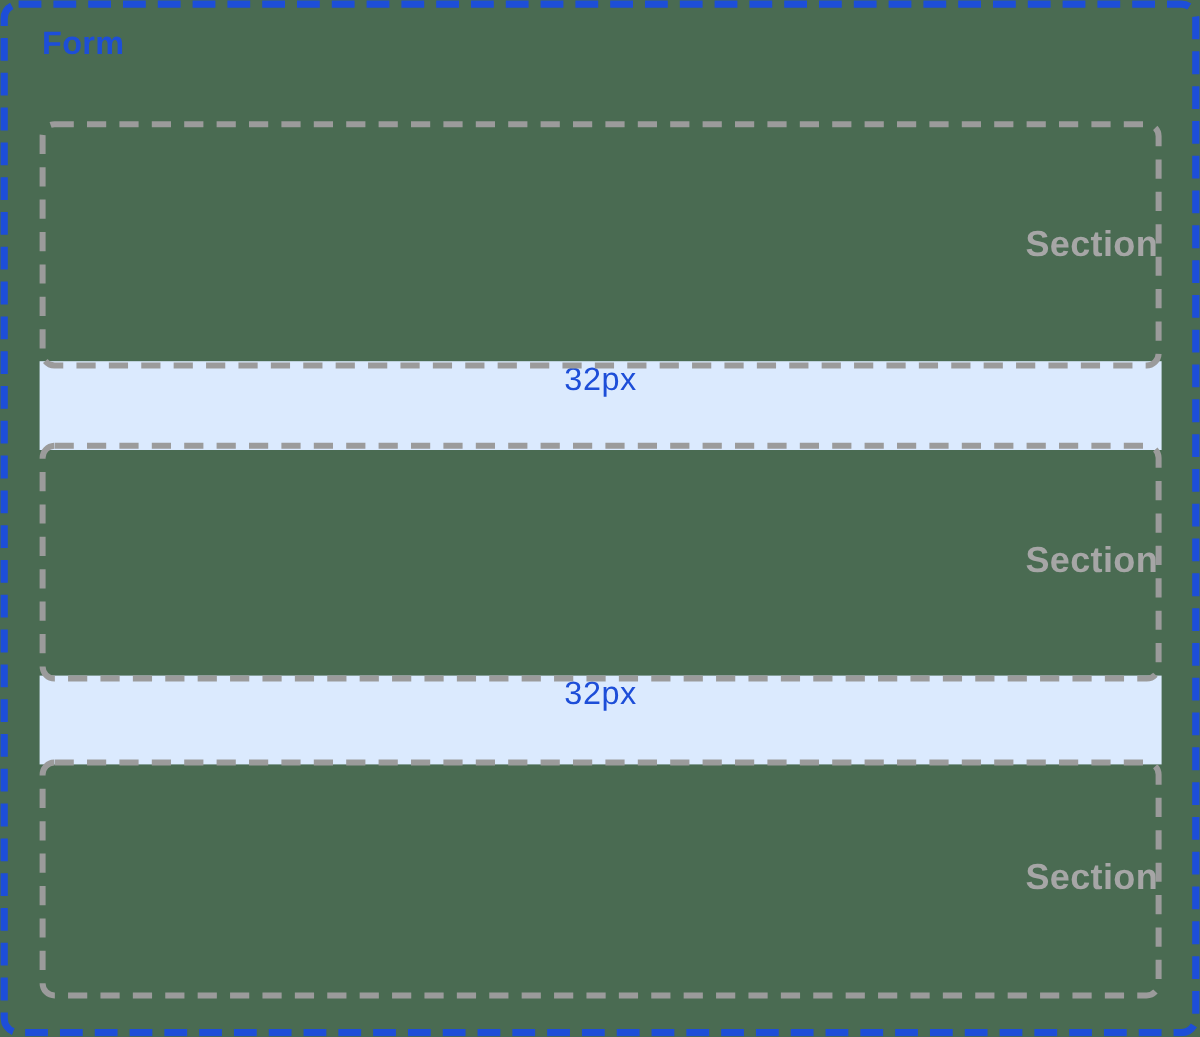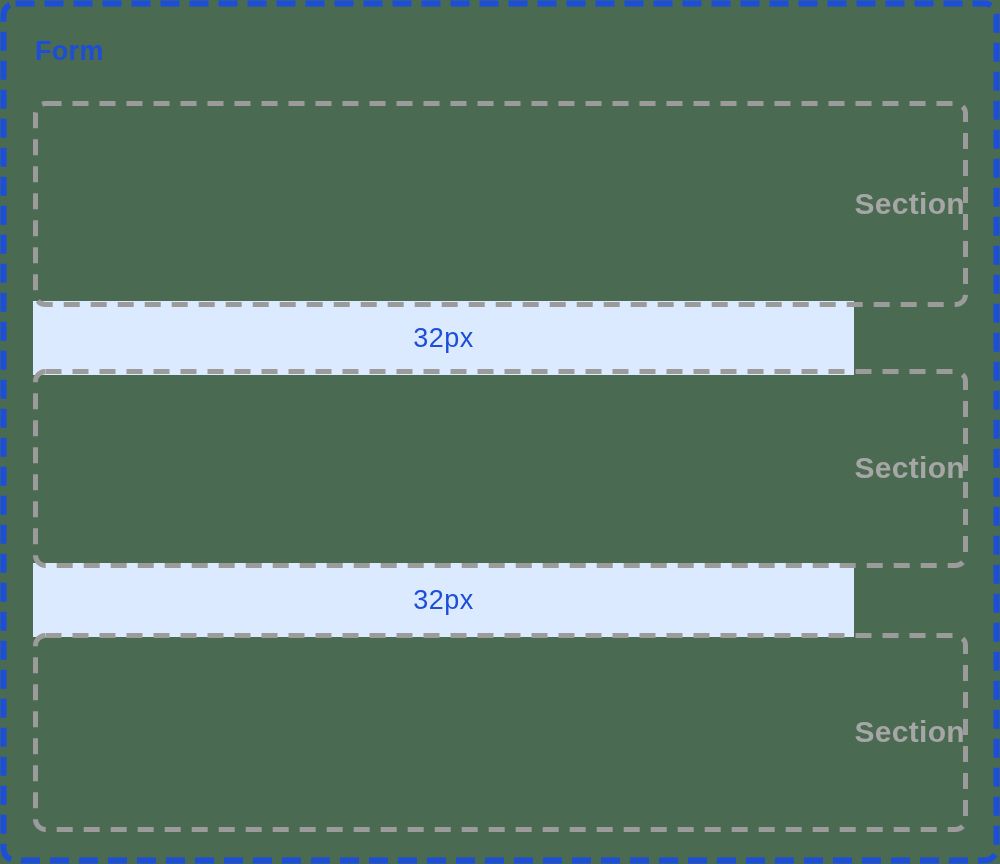--- a/index.html
+++ b/index.html
@@ -14,25 +14,24 @@
     position: relative;
     width: 1000px;
     height: 864px;
     background: var(--canvas-bg, #4a6b52);
     overflow: hidden;
   }
   
   .spacer {
     position: absolute;
     left: 33px;
-    width: 821px;
+    width: 935px;
     height: 74px;
     background: var(--spacer-fill, #dbeafe);
     display: flex;
-    align-items: center;
     justify-content: center;
   }
   .spacer-1 { top: 301px; }
   .spacer-2 { top: 563px; }
   .spacer-label {
     font-size: 27px;
     font-weight: 400;
     color: var(--spacer-label, #1d4ed8);
     letter-spacing: 0.5px;
   }
@@ -51,21 +50,21 @@
   .section-rect {
     fill: none;
     stroke: var(--section-border, #9b9b9b);
     stroke-width: 5;
     stroke-dasharray: 16 11;
   }
   
   .form-label {
     position: absolute;
     left: 35px;
-    top: 36px;
+    top: 21px;
     font-size: 27px;
     font-weight: 700;
     color: var(--form-accent, #1d4ed8);
     letter-spacing: 0.3px;
   }
   .section-label {
     position: absolute;
     left: 35px;
     width: 930px;
     text-align: right;

